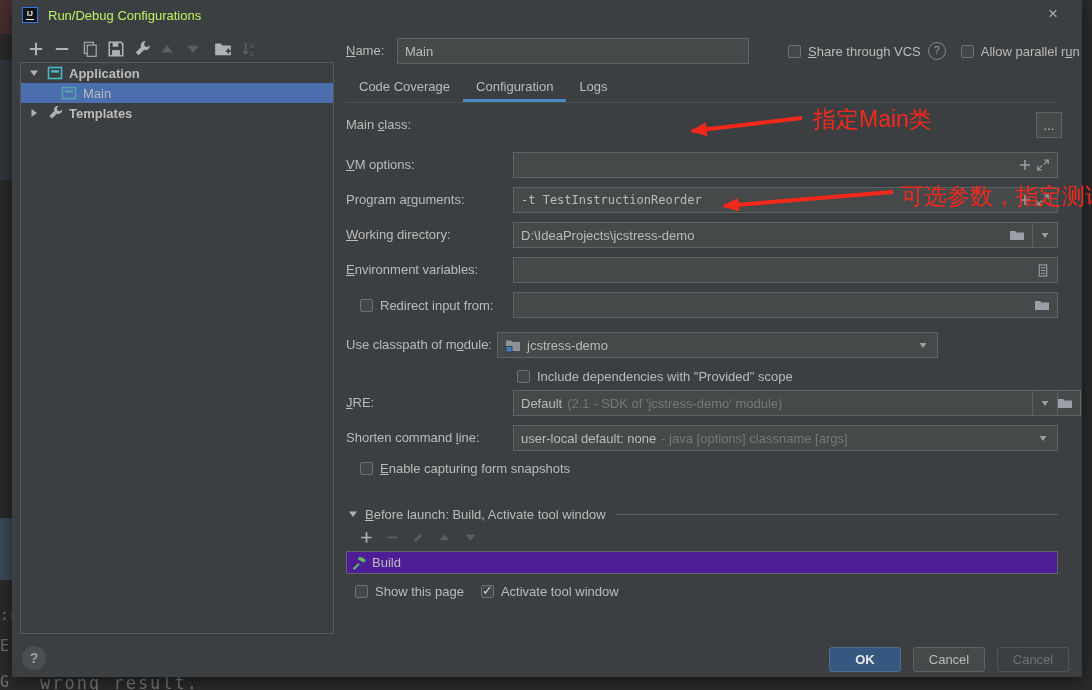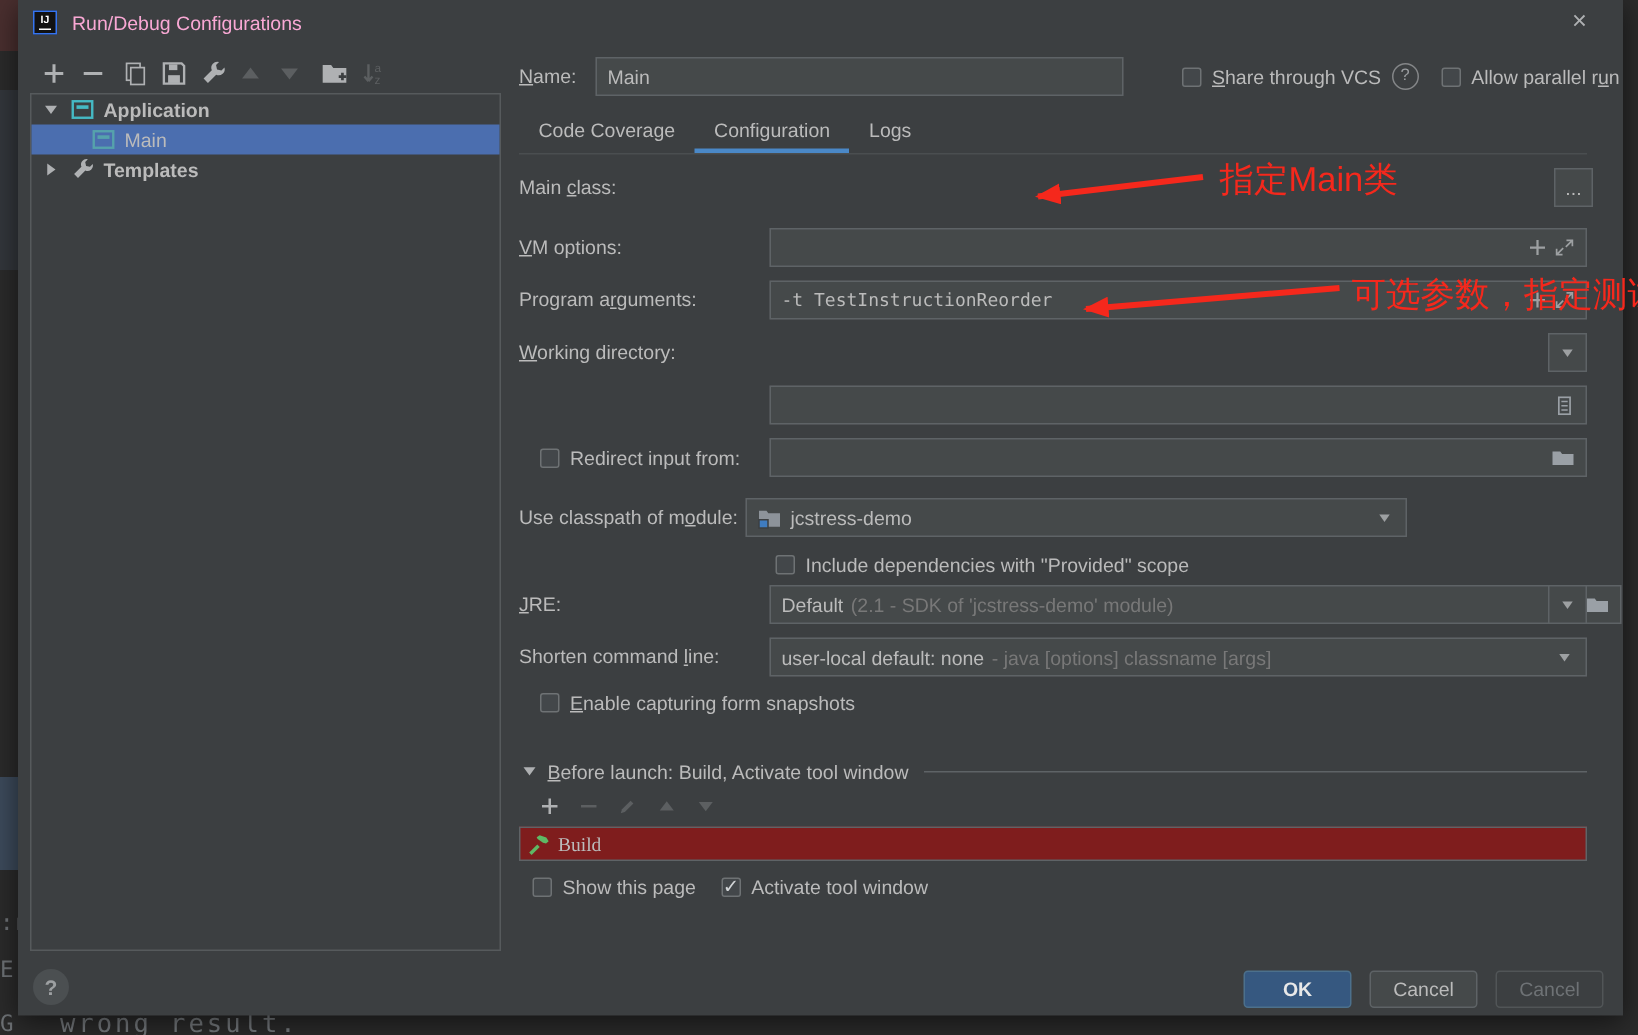--- a/index.html
+++ b/index.html
@@ -18,21 +18,21 @@
     font-family:"DejaVu Sans Mono",monospace;font-size:17px;letter-spacing:2px;}
 
   
   .dialog{position:absolute;left:12px;top:0;width:1070px;height:677px;
     background:#3c3f41;box-shadow:0 4px 18px rgba(0,0,0,.55);}
 
   .titlebar{position:absolute;left:0;top:0;width:100%;height:30px;display:flex;align-items:center;}
   .ij-logo{width:16px;height:16px;margin-left:10px;background:#121212;border:1px solid #3574f0;
     box-sizing:border-box;color:#fff;font-size:7px;font-weight:bold;text-align:center;line-height:11px;}
   .ij-logo i{display:block;width:8px;height:1px;background:#fff;margin:0 auto;}
-  .win-title{margin-left:10px;color:#f9a8d4;}
+  .win-title{margin-left:10px;color:#bef264;}
   .close-x{position:absolute;right:24px;top:4px;font-size:17px;color:#aeb0b2;cursor:pointer;}
 
   
   .tb-icon{position:absolute;top:40px;width:18px;height:18px;}
   .tree-panel{position:absolute;left:8px;top:62px;width:314px;height:572px;
     border:1px solid #565a5c;box-sizing:border-box;background:#3c3f41;}
   .tree-row{position:relative;height:20px;display:flex;align-items:center;}
   .tree-row.selected{background:#4b6eaf;}
   .tw{width:10px;height:10px;margin-left:8px;}
   .tree-ic{width:16px;height:16px;margin-left:8px;}
@@ -59,21 +59,21 @@
   
   .tabs{position:absolute;left:334px;top:72px;width:712px;height:31px;display:flex;
     border-bottom:1px solid #4a4e50;box-sizing:border-box;}
   .tab{padding:7px 13px 9px;cursor:pointer;}
   .tab.active{border-bottom:3px solid #4A88C7;padding-bottom:6px;}
 
   
   .bl-header{position:absolute;left:336px;top:506px;width:710px;height:16px;display:flex;align-items:center;}
   .bl-line{flex:1;height:1px;background:#5e6366;margin-left:10px;}
   .build-row{position:absolute;left:334px;top:551px;width:712px;height:23px;box-sizing:border-box;
-    border:1px solid #5e6366;display:flex;align-items:center;padding:0 4px;gap:5px;background:#7f1d1d;font-family:Liberation Serif, serif;}
+    border:1px solid #5e6366;display:flex;align-items:center;padding:0 4px;gap:5px;background:#4c1d95;}
 
   
   .btn{position:absolute;top:647px;width:72px;height:25px;box-sizing:border-box;border-radius:3px;
     display:flex;align-items:center;justify-content:center;cursor:pointer;}
   .btn-ok{background:#365880;border:1px solid #4c708c;color:#e8e8e8;font-weight:bold;}
   .btn-cancel{background:#45494a;border:1px solid #5e6366;color:#bbbbbb;}
   .btn-apply{background:transparent;border:1px solid #515557;color:#6e7275;}
   .help-big{position:absolute;left:10px;top:646px;width:24px;height:24px;border-radius:50%;
     background:#4b4f51;color:#9da0a2;font-size:14px;font-weight:bold;text-align:center;line-height:24px;cursor:pointer;}
 
@@ -224,26 +224,35 @@
       <svg width="14" height="14" viewBox="0 0 14 14">
           <path d="M7 2v10M2 7h10" stroke="#9da0a2" stroke-width="1.5"></path>
         </svg>
       <svg width="14" height="14" viewBox="0 0 16 16">
           <path d="M9.5 2.5H14v4.5M14 2.5L9 7.5M6.5 13.5H2V9M2 13.5L7 8.5" stroke="#9da0a2" stroke-width="1.3" fill="none"></path>
         </svg>
     </span>
   </div>
 
   <span class="lbl" style="left:334px;top:222px"><span style="text-decoration: underline;">W</span>orking directory:</span>
+  <div class="field" style="left:501px;top:222px;width:520px">
+    <span>D:\IdeaProjects\jcstress-demo</span>
+    <span class="ficons">
+      <svg width="16" height="16" viewBox="0 0 16 16">
+          <path d="M1 4h5.2l1.2 1.6H15v7.4H1z" fill="#9aa0a6"></path>
+        </svg>
+    </span>
+  </div>
   <div class="arrowbox" style="left:1020px;top:222px">
     <svg width="14" height="14" viewBox="0 0 14 14">
         <path d="M3.5 5h7L7 10z" fill="#9da0a2"></path>
       </svg>
   </div>
 
+  <span class="lbl" style="left:334px;top:257px"><span style="text-decoration: underline;">E</span>nvironment variables:</span>
   <div class="field" style="left:501px;top:257px;width:545px">
     <span></span>
     <span class="ficons">
       <svg width="15" height="15" viewBox="0 0 16 16">
           <rect x="4.5" y="2" width="8" height="12" fill="none" stroke="#9aa0a6" stroke-width="1.2"></rect>
           <path d="M6.3 5h4.5M6.3 8h4.5M6.3 11h4.5" stroke="#9aa0a6" stroke-width="1.1"></path>
         </svg>
     </span>
   </div>
 

